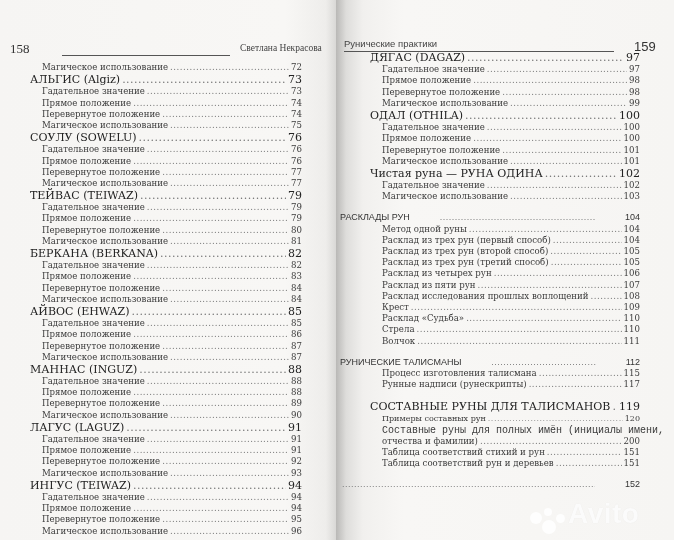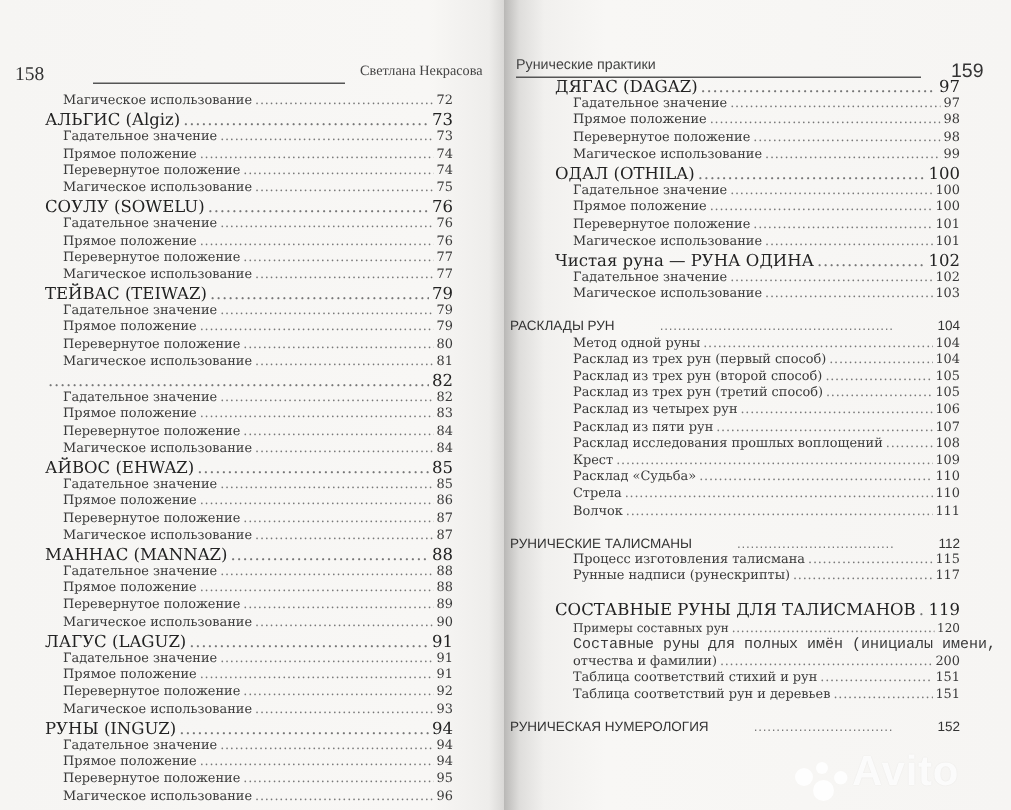--- a/index.html
+++ b/index.html
@@ -149,20 +149,21 @@
       <span class="t">Перевернутое положение</span>
       <span class="dots"></span>
       <span class="n">80</span>
     </li>
     <li class="row sub">
       <span class="t">Магическое использование</span>
       <span class="dots"></span>
       <span class="n">81</span>
     </li>
     <li class="row major">
+      <span class="t">БЕРКАНА (BERKANA)</span>
       <span class="dots"></span>
       <span class="n">82</span>
     </li>
     <li class="row sub">
       <span class="t">Гадательное значение</span>
       <span class="dots"></span>
       <span class="n">82</span>
     </li>
     <li class="row sub">
       <span class="t">Прямое положение</span>
@@ -198,21 +199,21 @@
       <span class="t">Перевернутое положение</span>
       <span class="dots"></span>
       <span class="n">87</span>
     </li>
     <li class="row sub">
       <span class="t">Магическое использование</span>
       <span class="dots"></span>
       <span class="n">87</span>
     </li>
     <li class="row major">
-      <span class="t">МАННАС (MANNAZ)</span>
+      <span class="t">МАННАС (INGUZ)</span>
       <span class="dots"></span>
       <span class="n">88</span>
     </li>
     <li class="row sub">
       <span class="t">Гадательное значение</span>
       <span class="dots"></span>
       <span class="n">88</span>
     </li>
     <li class="row sub">
       <span class="t">Прямое положение</span>
@@ -248,21 +249,21 @@
       <span class="t">Перевернутое положение</span>
       <span class="dots"></span>
       <span class="n">92</span>
     </li>
     <li class="row sub">
       <span class="t">Магическое использование</span>
       <span class="dots"></span>
       <span class="n">93</span>
     </li>
     <li class="row major">
-      <span class="t">РУНЫ (INGUZ)</span>
+      <span class="t">ИНГУС (TEIWAZ)</span>
       <span class="dots"></span>
       <span class="n">94</span>
     </li>
     <li class="row sub">
       <span class="t">Гадательное значение</span>
       <span class="dots"></span>
       <span class="n">94</span>
     </li>
     <li class="row sub">
       <span class="t">Прямое положение</span>
@@ -445,21 +446,20 @@
       <span class="dots"></span>
       <span class="n">151</span>
     </li>
     <li class="row sub">
       <span class="t">Таблица соответствий рун и деревьев</span>
       <span class="dots"></span>
       <span class="n">151</span>
     </li>
     <li class="gap"></li>
     <li class="row section">
-      <span class="t">РУНИЧЕСКАЯ НУМЕРОЛОГИЯ</span>
       <span class="dots"></span>
       <span class="n">152</span>
     </li>
   </ul>
 
 <div class="bleed">&nbsp;</div>
 
 <div class="wm-dots">
   <span style="left:2px; top:6px; width:12px; height:12px;"></span>
   <span style="left:16px; top:2px; width:8px; height:8px;"></span>

